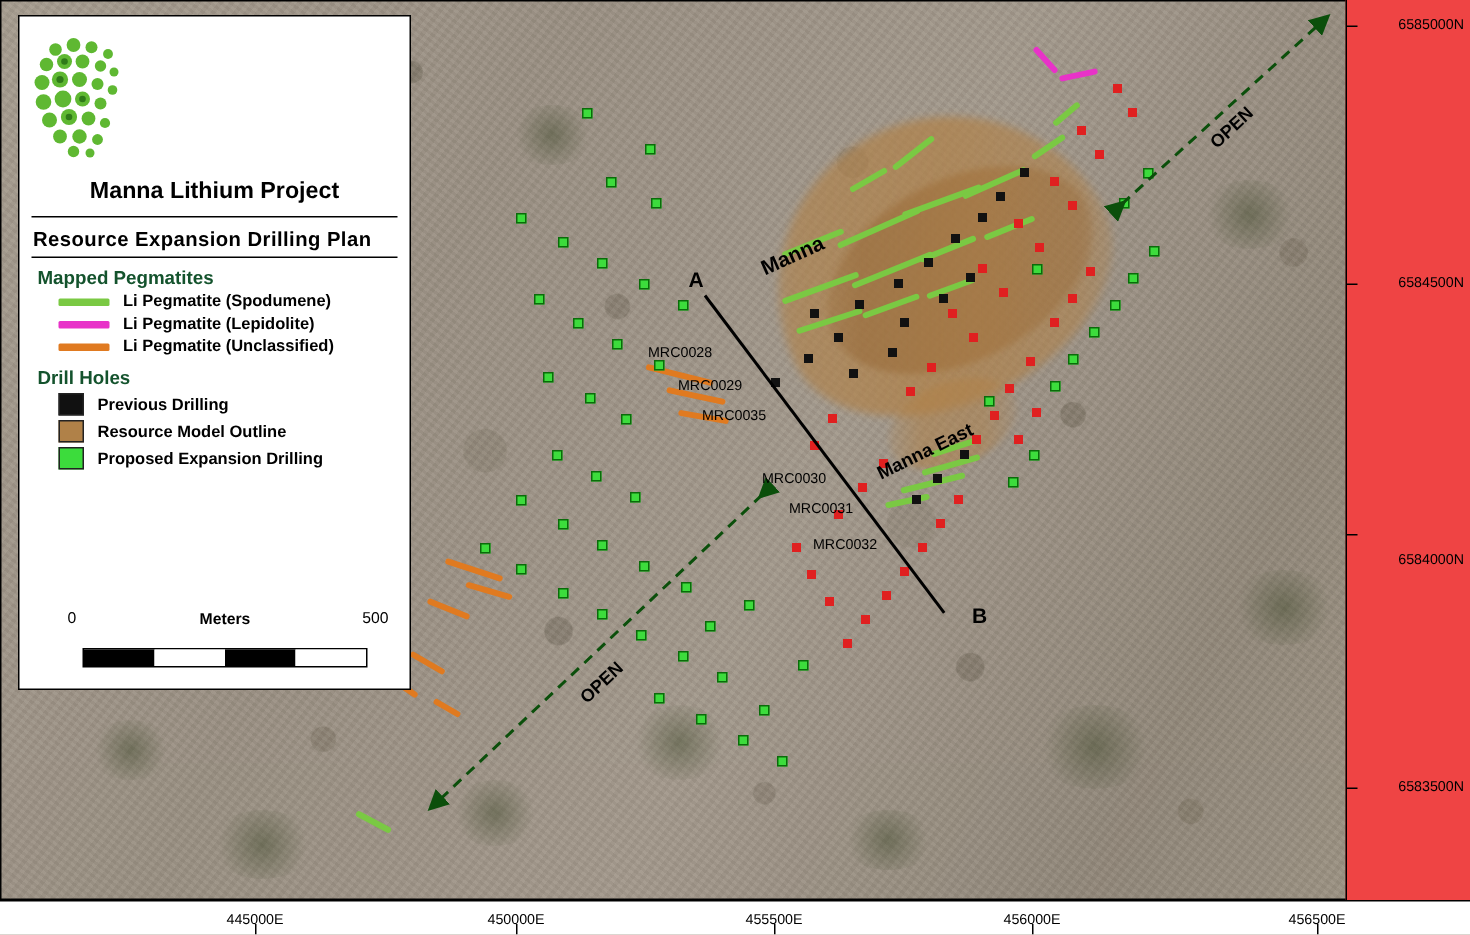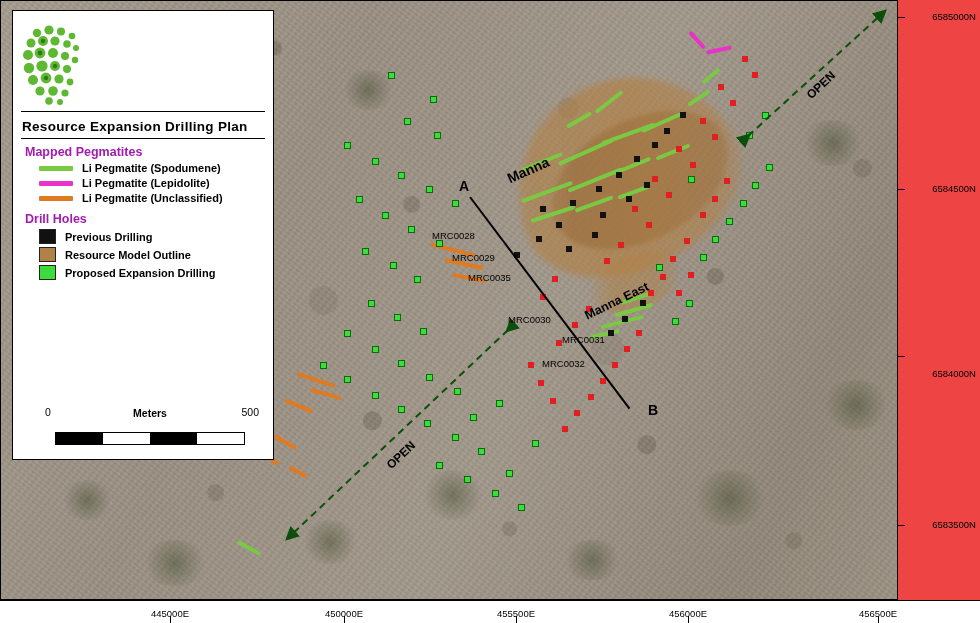--- a/index.html
+++ b/index.html
@@ -85,21 +85,21 @@
   .logo-text{margin-left:4px;line-height:1;}
   .logo-global{font-size:25px;font-weight:bold;color:#3a3a3a;letter-spacing:.5px;}
   .logo-lithium{font-size:25px;color:#7ec24a;font-weight:normal;margin-top:2px;}
   .logo-res{font-size:10px;color:#8a8a8a;letter-spacing:2.2px;text-align:right;margin-top:3px;}
   .proj-title{
     text-align:center;font-size:15.5px;font-weight:bold;color:#000;
     margin:8px 0 7px 0;
   }
   .hr{height:1px;background:#000;margin:0 8px;}
   .sub-title{font-size:13.5px;font-weight:bold;color:#000;margin:7px 0 4px 9px;letter-spacing:.3px;}
-  .sec-title{font-size:12.5px;font-weight:bold;color:#a21caf;margin:6px 0 3px 12px;}
+  .sec-title{font-size:12.5px;font-weight:bold;color:#14532d;margin:6px 0 3px 12px;}
   .leg-row{display:flex;align-items:center;margin:3px 0 3px 26px;}
   .leg-line{width:34px;height:5px;margin-right:9px;flex:none;border-radius:1px;}
   .leg-box{width:15px;height:13px;margin-right:9px;flex:none;border:1px solid #222;}
   .leg-label{font-size:11px;color:#000;font-weight:bold;}
 
   
   .scale-wrap{position:absolute;left:42px;bottom:14px;width:190px;}
   .scale-lbl{font-size:10.5px;font-weight:bold;text-align:center;color:#000;margin-bottom:1px;}
   .scale-bar{display:flex;height:11px;border:1px solid #000;}
   .scale-bar div{flex:1;}
@@ -318,21 +318,21 @@
     <div class="open-lbl" style="left:804px;top:78px;transform:rotate(-43deg);">OPEN</div>
     <div class="open-lbl" style="left:384px;top:448px;transform:rotate(-43deg);">OPEN</div>
 
     <div class="lbl" style="left:506px;top:162px;font-size:14px;font-weight:bold;transform:rotate(-24deg);">Manna</div>
     <div class="lbl" style="left:582px;top:294px;font-size:12.5px;font-weight:bold;transform:rotate(-26deg);">Manna East</div>
 
     <div class="lbl" style="left:432px;top:230px;">MRC0028</div>
     <div class="lbl" style="left:452px;top:252px;">MRC0029</div>
     <div class="lbl" style="left:468px;top:272px;">MRC0035</div>
     <div class="lbl" style="left:508px;top:314px;">MRC0030</div>
-    <div class="lbl" style="left:526px;top:334px;margin-left:36px;">MRC0031</div>
+    <div class="lbl" style="left:526px;top:334px;">MRC0031</div>
     <div class="lbl" style="left:542px;top:358px;">MRC0032</div>
 
     <div class="map-border"></div>
   </div>
 
   <div class="gutter-right">
     <div class="ytick-mark" style="top:17px;"></div>
     <div class="ytick" style="top:11px;">6585000N</div>
     <div class="ytick-mark" style="top:189px;"></div>
     <div class="ytick" style="top:183px;">6584500N</div>
@@ -392,20 +392,21 @@
           <g fill="#2f7a18">
             <circle cx="22" cy="18" r="2.2"></circle>
               <circle cx="19" cy="30" r="2.4"></circle>
             <circle cx="34" cy="43" r="2.2"></circle>
               <circle cx="25" cy="55" r="2.2"></circle>
           </g>
         </svg>
       </div>
     </div>
 
+    <div class="proj-title">Manna Lithium Project</div>
     <div class="hr"></div>
     <div class="sub-title">Resource Expansion  Drilling  Plan</div>
     <div class="hr"></div>
 
     <div class="sec-title">Mapped Pegmatites</div>
 
     <div class="leg-row">
       <div class="leg-line" style="background:#7ac943;"></div>
       <div class="leg-label">Li Pegmatite (Spodumene)</div>
     </div>

